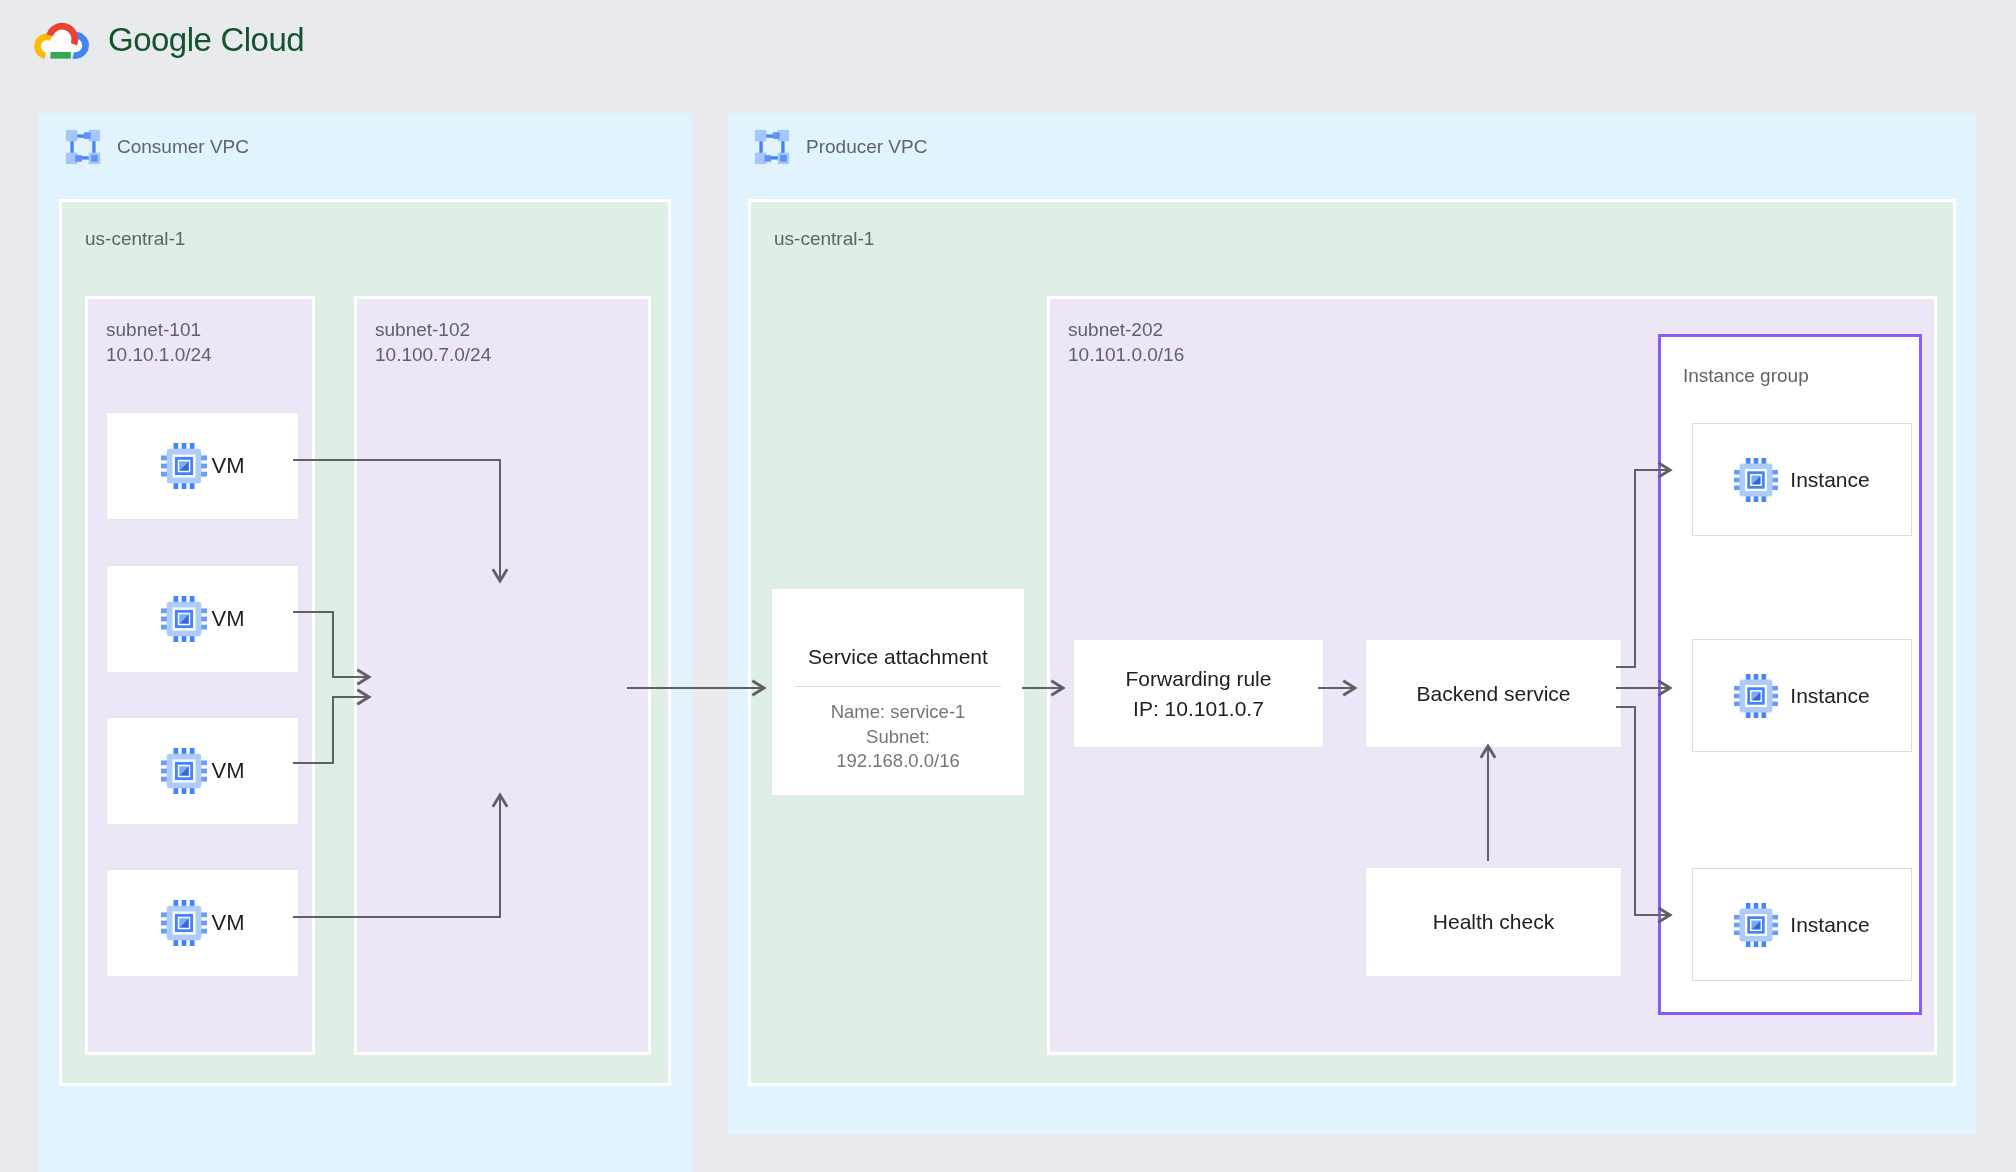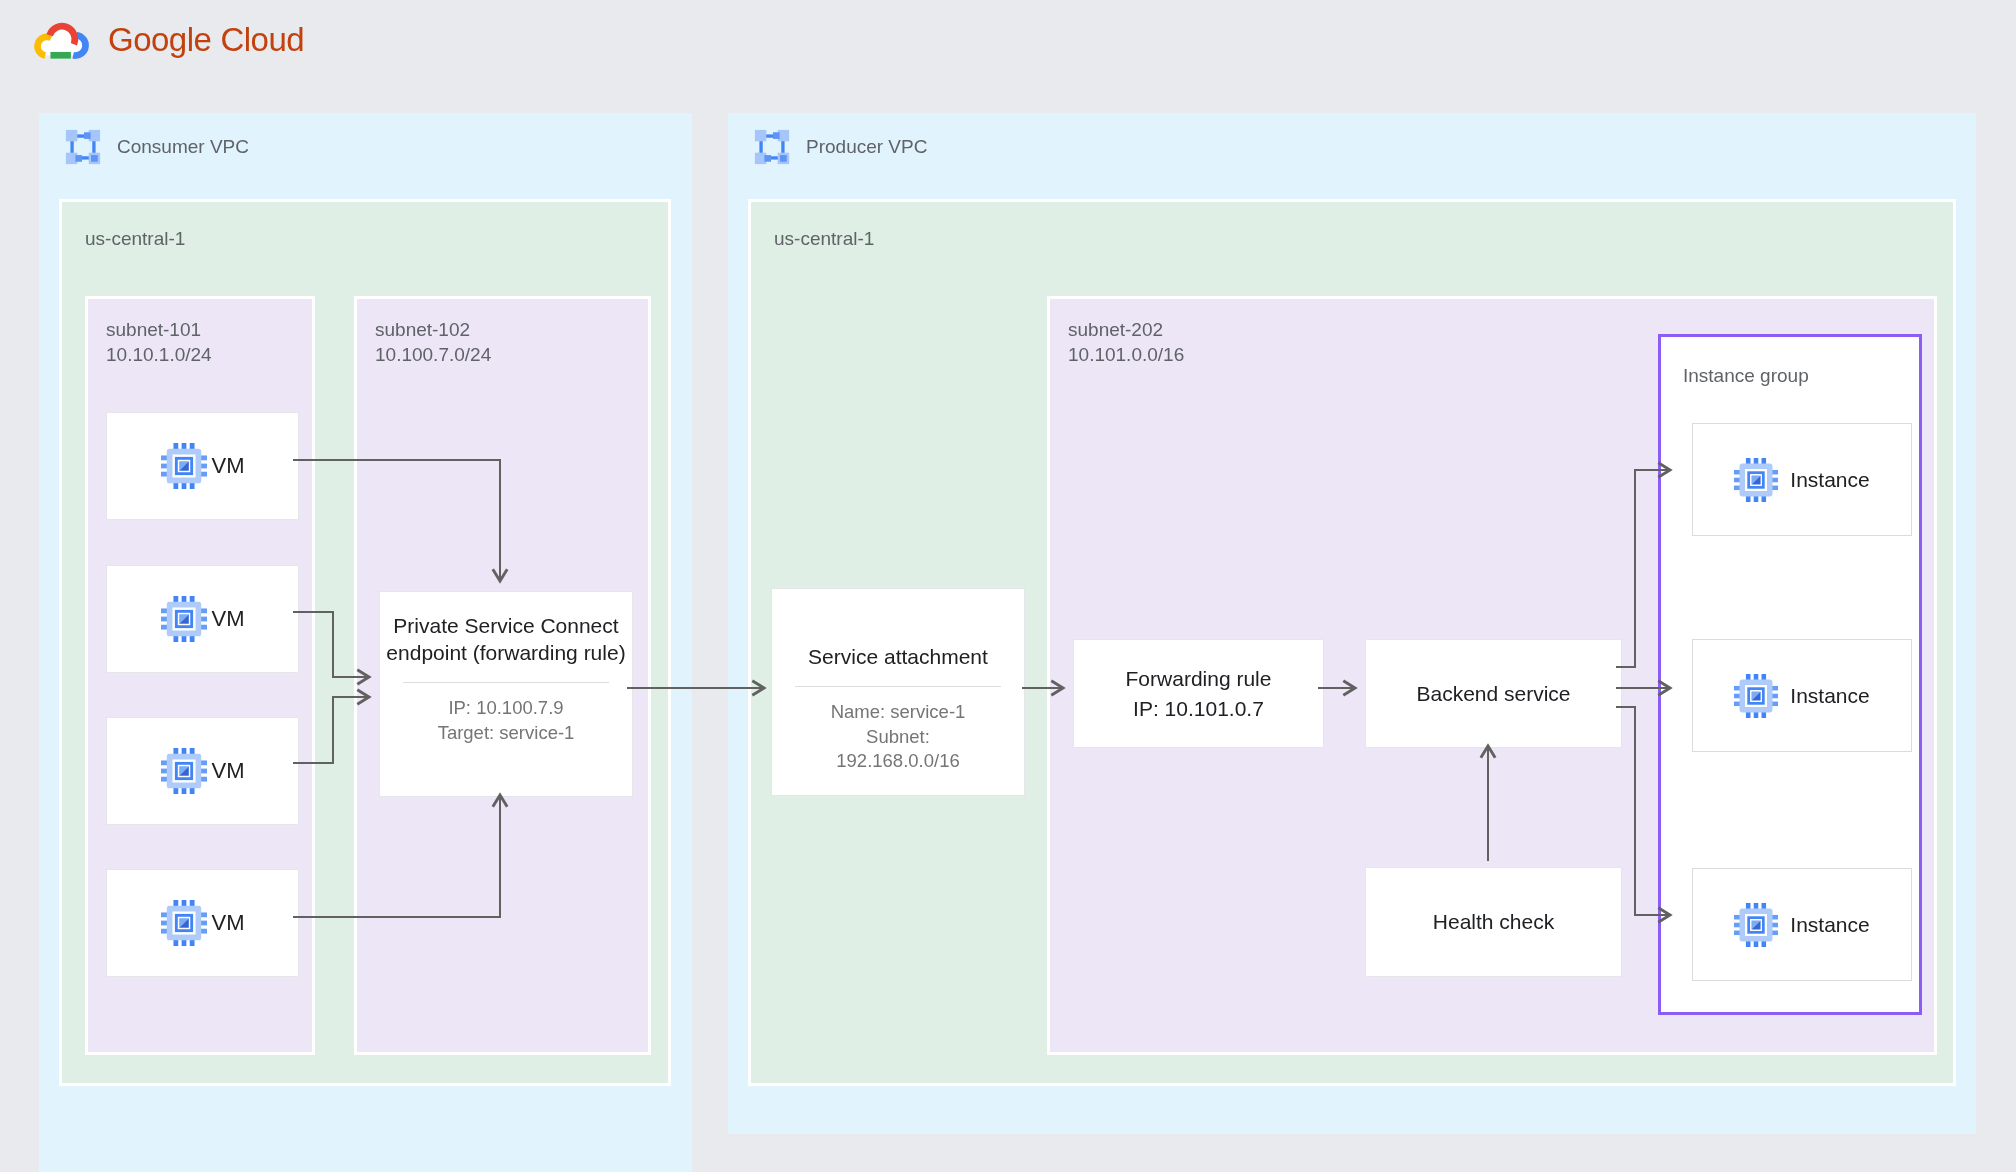--- a/index.html
+++ b/index.html
@@ -8,21 +8,21 @@
     background:#e8eaed;
     font-family:"Liberation Sans", sans-serif;
     position:relative;
     color:#202124;
     overflow:hidden;
   }
   *{box-sizing:border-box;}
 
   
   .logo{position:absolute;left:30px;top:16px;display:flex;align-items:center;gap:14px;}
-  .logo-text{font-size:33px;color:#c2410c;letter-spacing:-0.5px;}
+  .logo-text{font-size:33px;color:#14532d;letter-spacing:-0.5px;}
   .logo-text .g{font-weight:400;}
   .logo-text .c{font-weight:400;margin-left:9px;}
 
   
   .vpc{position:absolute;background:#e1f3fd;}
   .vpc-consumer{left:39px;top:113px;width:653px;height:1113px;text-decoration:underline;}
   .vpc-producer{left:728px;top:113px;width:1248px;height:1021px;}
   .vpc-header{position:absolute;left:25px;top:15px;display:flex;align-items:center;gap:15px;}
   .vpc-label{font-size:19px;color:#5f6368;}
 
@@ -160,26 +160,20 @@
             <use href="#gce-icon"></use>
           </svg>
         <span class="vm-text">VM</span>
       </div>
     </div>
 
     <div class="subnet subnet-102">
       <span class="subnet-label">subnet-102
 10.100.7.0/24</span>
 
-      <div class="node psc-box">
-        <div class="node-title">Private Service Connect endpoint (forwarding rule)</div>
-        <hr class="node-divider">
-        <div class="node-detail">IP: 10.100.7.9</div>
-        <div class="node-detail">Target: service-1</div>
-      </div>
     </div>
   </div>
 </div>
 
 <div class="vpc vpc-producer">
   <div class="vpc-header">
     <svg width="38" height="38" viewBox="0 0 40 40">
         <use href="#vpc-icon"></use>
       </svg>
     <span class="vpc-label">Producer VPC</span>

